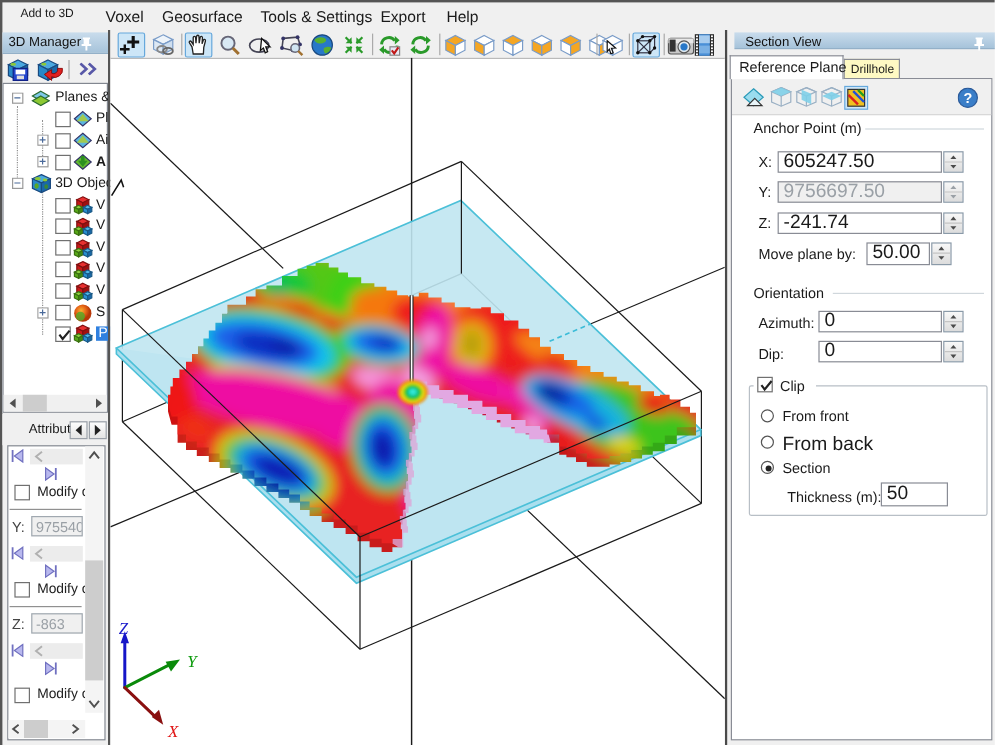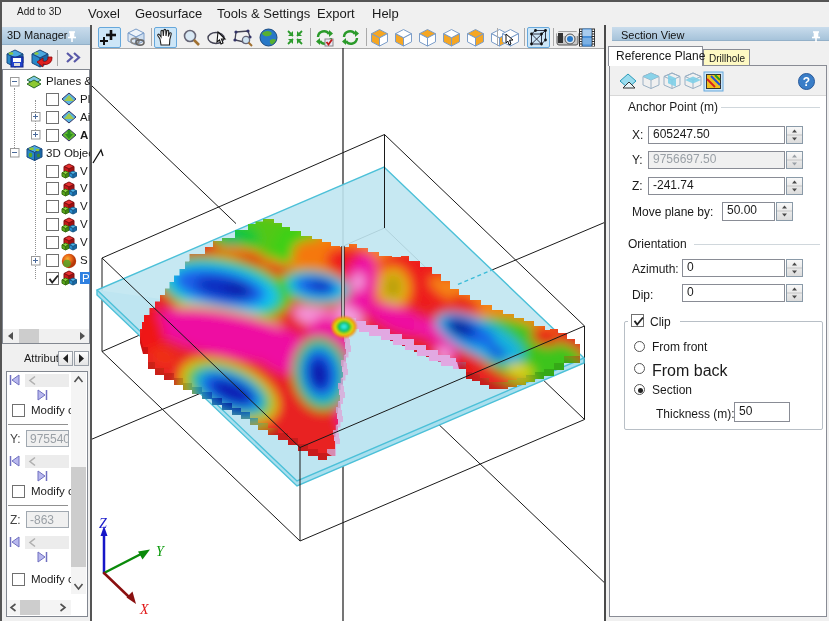--- a/index.html
+++ b/index.html
@@ -1,18 +1,18 @@
 <!DOCTYPE html>
 <html><head><meta charset="utf-8"><style>
 *{margin:0;padding:0;box-sizing:border-box}
 body{width:829px;height:621px;position:relative;overflow:hidden;
 font-family:"Liberation Sans",sans-serif;background:#f0f0f0;font-size:12px;color:#1a1a1a}
 .abs{position:absolute}
 .hdr{background:linear-gradient(#c9dcec,#a6c3da);color:#121212;font-size:11px;border-bottom:1px solid #93b0c8}
-.ibox{border:1px solid #898c95;background:#fff;font-size:12px;color:#1a1a1a;line-height:15px}
+.ibox{border:1px solid #898c95;background:#fff;font-size:16px;color:#1a1a1a;line-height:15px}
 .glabel{font-size:12px;color:#1a1a1a}
 .gline{height:1px;background:#d0d7dc}
 </style></head><body>
 <div class="abs" style="left:0;top:0;width:829px;height:2px;background:#555"></div>
 <div class="abs" style="left:0;top:0;width:2px;height:621px;background:#555"></div>
 
 <div class="abs" style="left:17px;top:6px;font-size:10px">Add to 3D</div>
 <div class="abs" style="left:88px;top:6px;font-size:13px">Voxel</div>
 <div class="abs" style="left:135px;top:6px;font-size:13px">Geosurface</div>
 <div class="abs" style="left:217px;top:6px;font-size:13px">Tools &amp; Settings</div>

